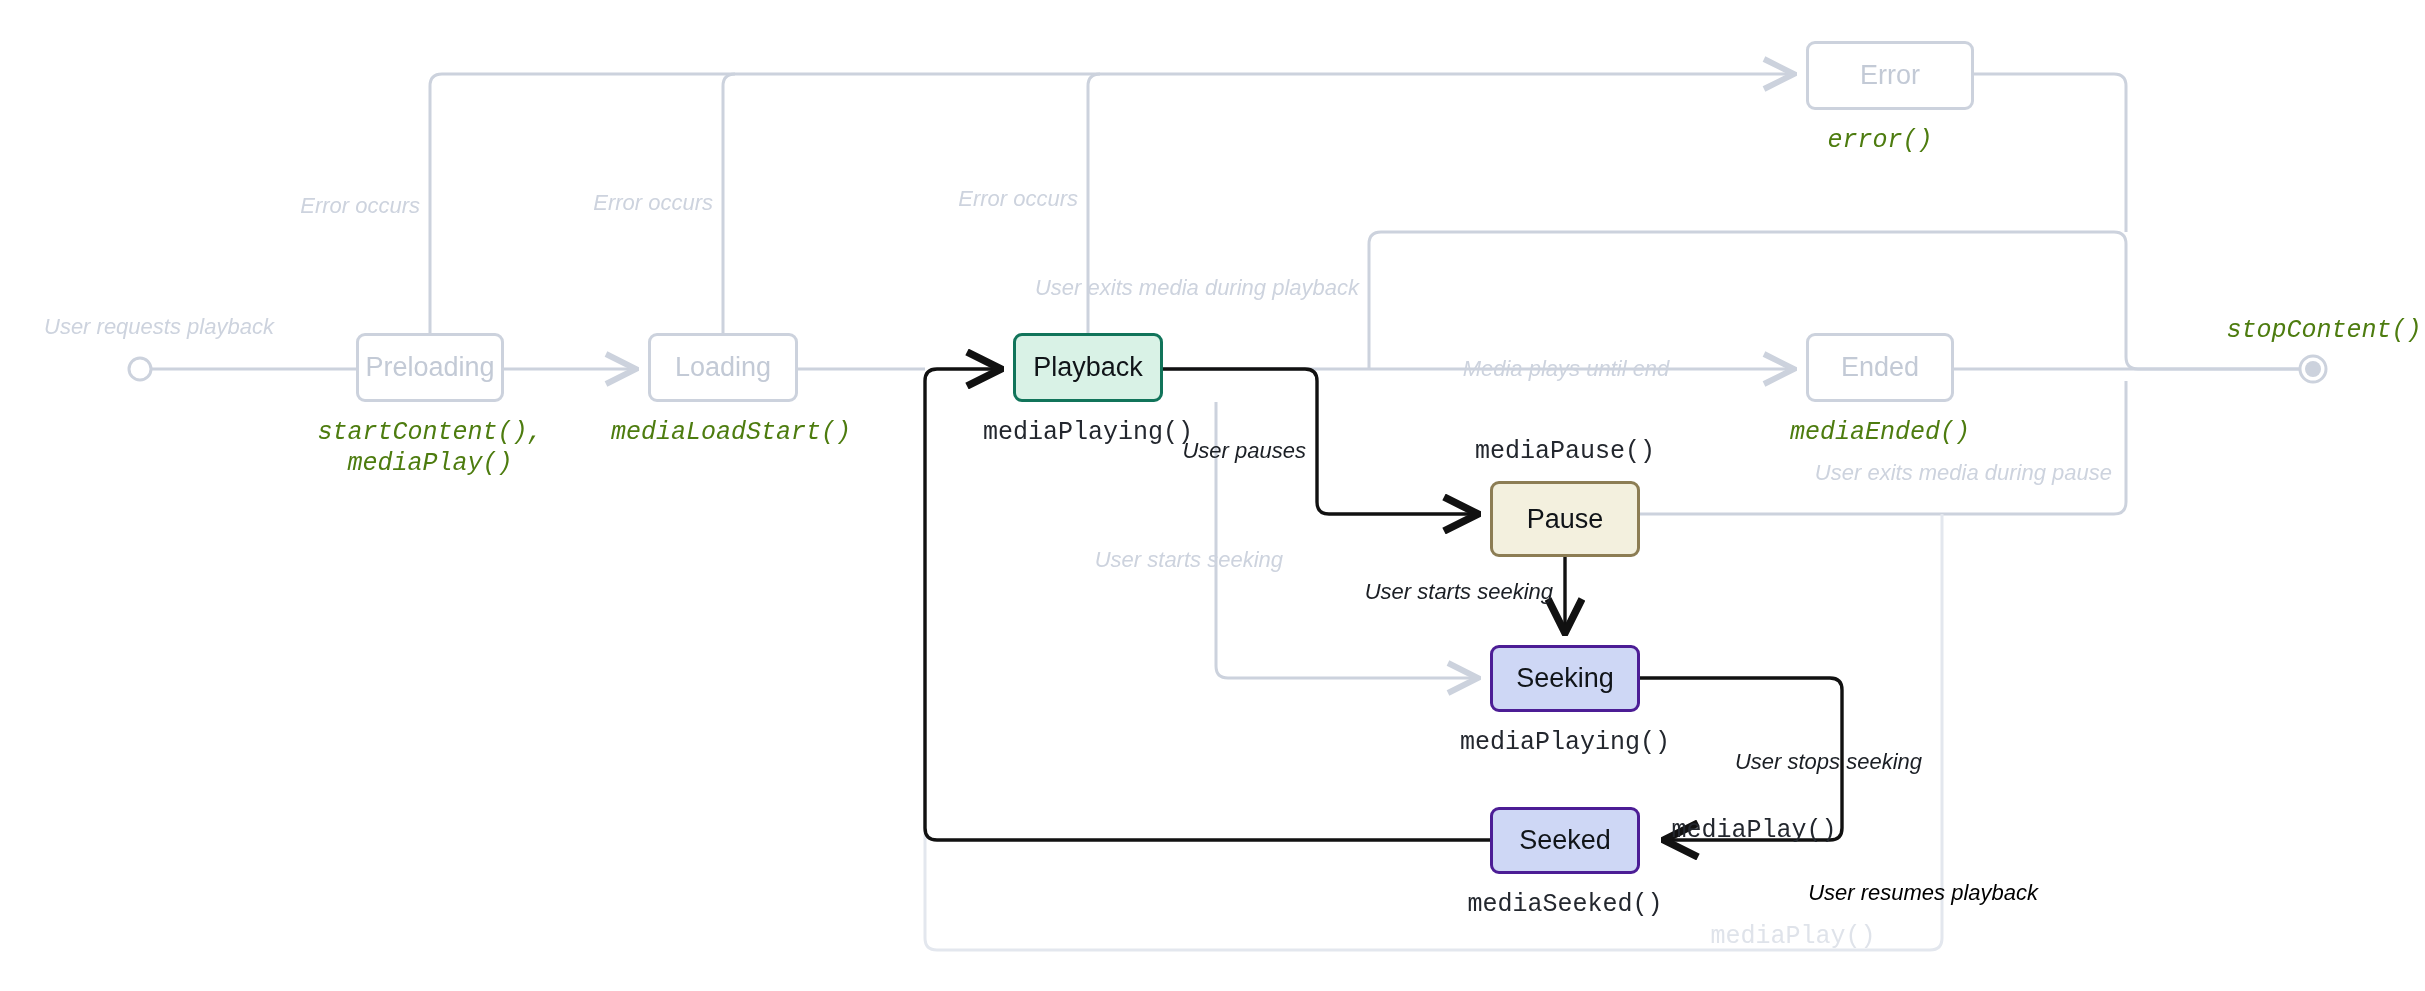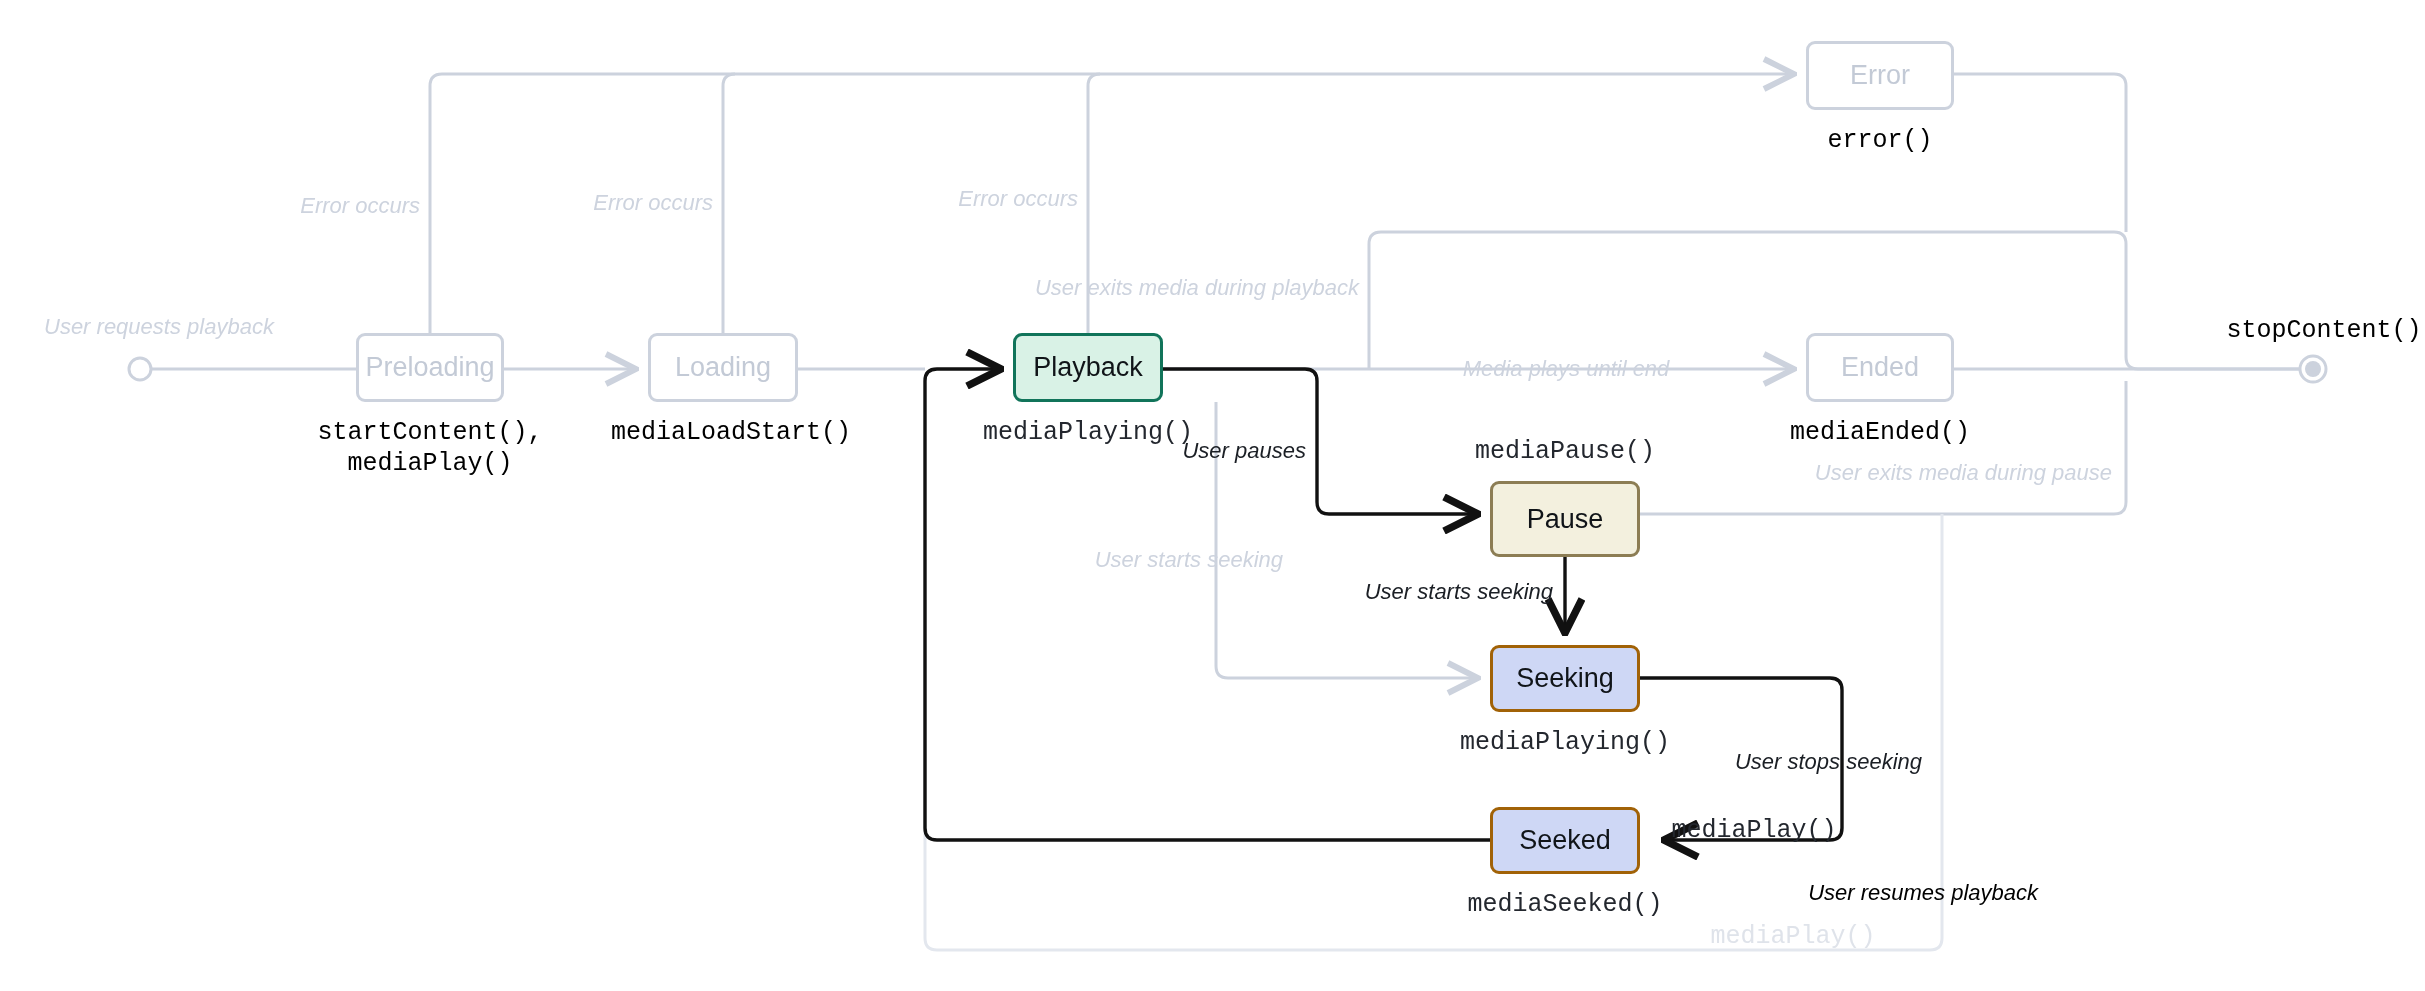--- a/index.html
+++ b/index.html
@@ -45,33 +45,33 @@
     border: 3px solid #11745a;
     color: #101418;
   }
   .node.pause {
     background: #f3f0de;
     border: 3px solid #8c7d54;
     color: #101418;
   }
   .node.seek {
     background: #ced7f5;
-    border: 3px solid #a16207;
+    border: 3px solid #4c1d95;
     color: #101418;
   }
   .caption {
     position: absolute;
     font-family: "Liberation Mono", monospace;
     font-size: 25px;
     line-height: 1.22;
     text-align: center;
     white-space: pre;
     transform: translateX(-50%);
   }
-  .caption.dim { color: #000000; }
+  .caption.dim { color: #4d7c0f; font-style: italic; }
   .caption.dark { color: #23272e; }
   .caption.faint { color: #dfe3ea; }
   .edgelabel {
     position: absolute;
     font-family: "Liberation Sans", sans-serif;
     font-style: italic;
     font-size: 22px;
     line-height: 1;
     white-space: nowrap;
     transform: translate(-50%, -50%);
@@ -142,21 +142,21 @@
 
   <div class="node dim" style="left:356px;top:333px;width:148px;height:69px;">
     <span>Preloading</span>
   </div>
   <div class="node dim" style="left:648px;top:333px;width:150px;height:69px;">
     <span>Loading</span>
   </div>
   <div class="node playback" style="left:1013px;top:333px;width:150px;height:69px;">
     <span>Playback</span>
   </div>
-  <div class="node dim" style="left:1806px;top:41px;width:148px;height:69px;">
+  <div class="node dim" style="left:1806px;top:41px;width:168px;height:69px;">
     <span>Error</span>
   </div>
   <div class="node dim" style="left:1806px;top:333px;width:148px;height:69px;">
     <span>Ended</span>
   </div>
   <div class="node pause" style="left:1490px;top:481px;width:150px;height:76px;">
     <span>Pause</span>
   </div>
   <div class="node seek" style="left:1490px;top:645px;width:150px;height:67px;">
     <span>Seeking</span>

